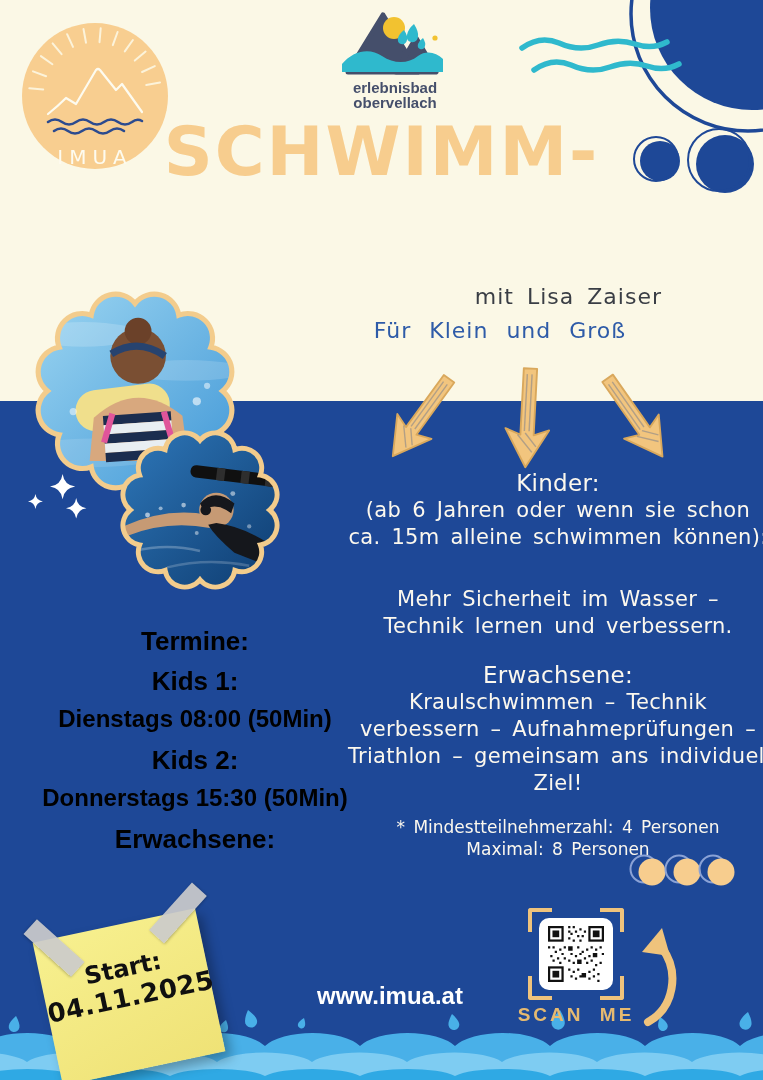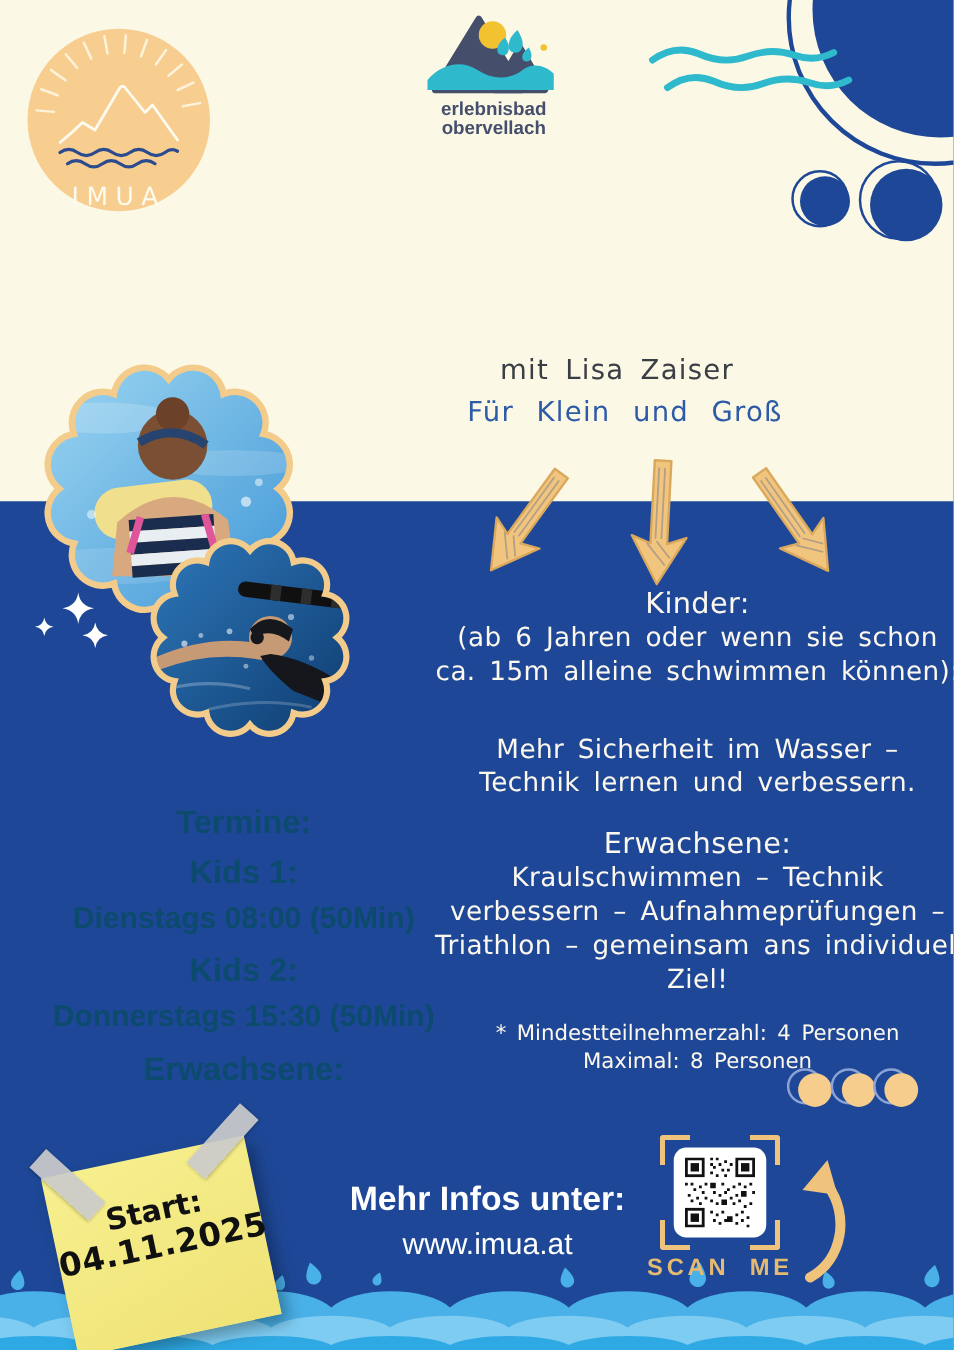--- a/index.html
+++ b/index.html
@@ -5,47 +5,47 @@
   html,body{margin:0;padding:0;background:#777;}
   .page{position:relative;width:763px;height:1080px;overflow:hidden;
         background:#FBF8E6;font-family:"DejaVu Sans",sans-serif;}
   .navy-bg{position:absolute;left:0;top:401px;width:763px;height:679px;background:#1E4897;}
   .abs{position:absolute;}
 
   
   .title{left:0;top:112px;width:763px;text-align:center;color:#F7CD8E;
          font-weight:700;font-size:68px;letter-spacing:2px;}
   .title2{top:222px;font-size:60px;}
-  .subtitle{left:400px;top:284px;width:262px;color:#3A3E45;
+  .subtitle{left:400px;top:284px;width:262px;text-align:right;color:#3A3E45;
             font-size:22px;letter-spacing:1px;word-spacing:5px;}
   .tagline{left:260px;top:318px;width:480px;text-align:center;color:#2E5BA8;
            font-size:22px;letter-spacing:1px;word-spacing:10px;}
 
   
   .pool-name{left:330px;top:80px;width:130px;text-align:center;color:#454F6B;
              font-weight:700;font-size:15px;line-height:15px;font-family:"Liberation Sans",sans-serif;}
 
   
   .hw-block{left:348px;width:420px;text-align:center;color:#FCF8EE;
             font-size:21px;line-height:27px;letter-spacing:.3px;word-spacing:4px;white-space:nowrap;}
   .hw-head{font-size:23px;}
   .notes{left:348px;top:816px;width:420px;text-align:center;color:#FCF8EE;
          font-size:17px;line-height:22px;word-spacing:3px;}
 
   
-  .termine{left:5px;top:642px;width:380px;text-align:center;color:#0c4a6e;
+  .termine{left:5px;top:626px;width:380px;text-align:center;color:#000000;
            font-family:"Liberation Sans",sans-serif;font-weight:700;font-size:24px;}
   .termine div{height:39.5px;}
   .termine .t-head,.termine .t-label{font-size:26px;}
 
   
   .info1{left:240px;top:944px;width:300px;text-align:center;color:#FFFFFF;
          font-weight:700;font-size:27px;font-family:"Liberation Sans",sans-serif;}
   .info2{left:240px;top:982px;width:300px;text-align:center;color:#FFFFFF;
-         font-weight:400;font-size:24px;font-family:"Liberation Sans",sans-serif;}
+         font-weight:700;font-size:24px;font-family:"Liberation Sans",sans-serif;}
 
   
   .note{left:46px;top:924px;width:166px;height:146px;z-index:3;
         background:linear-gradient(160deg,#F7F08F 0%,#EFE276 100%);
         transform:rotate(-12deg);box-shadow:5px 7px 12px rgba(0,0,0,.3);
         text-align:center;color:#101010;font-weight:700;}
   .note .l1{margin-top:30px;font-size:24px;}
   .note .l2{font-size:26px;letter-spacing:.5px;}
   .tape{position:absolute;width:64px;height:20px;background:rgba(203,203,203,.92);
         box-shadow:0 1px 3px rgba(0,0,0,.25);z-index:4;}
@@ -118,20 +118,21 @@
       <path d="M85,30 q3,5 2,8 q-1,4 -5,3 q-3,-1 -2,-5 q1,-3 5,-6 Z"></path>
     </g>
     <circle cx="97" cy="30" r="2.6" fill="#F2C230"></circle>
     <path d="M4,56 C16,42 32,40 44,48 C56,56 70,56 80,48 C88,42 98,44 105,51 L105,64 L4,64 Z" fill="#2FB9CD"></path>
   </svg>
   <div class="abs pool-name">
     <div>erlebnisbad</div>
     <div>obervellach</div>
   </div>
 
+  <div class="abs title">SCHWIMM-</div>
   <div class="abs subtitle">mit Lisa Zaiser</div>
   <div class="abs tagline">Für Klein und Groß</div>
 
   <svg class="abs" style="left:378px;top:362px;" width="300" height="112" viewBox="0 0 300 112">
     <defs>
       <g id="arrow">
         <path d="M-7,-50 L7,-50 L7,20 L23,14 L0,54 L-23,14 L-7,20 Z" fill="#F2C57E" stroke="#D9A85C" stroke-width="2" stroke-linejoin="round"></path>
         <g stroke="rgba(30,72,151,.30)" stroke-width="1.5">
           <line x1="-3" y1="-44" x2="-3" y2="16"></line>
             <line x1="2" y1="-44" x2="2" y2="16"></line>
@@ -301,21 +302,20 @@
              A52,12 0 0 1 835,68 L835,90 L-20,90 Z" fill="#2FA9E4"></path>
   </svg>
 
   <div class="abs note">
     <div class="l1">Start:</div>
     <div class="l2">04.11.2025</div>
   </div>
   <div class="tape tape1"></div>
   <div class="tape tape2"></div>
 
-  <div class="abs info1">Mehr Infos unter:</div>
   <div class="abs info2">www.imua.at</div>
 
   <div class="abs qr-wrap">
     <div class="qr-brackets">
       <span class="corner c-tl"></span>
       <span class="corner c-tr"></span>
       <span class="corner c-bl"></span>
       <span class="corner c-br"></span>
     </div>
     <div class="qr-box">

